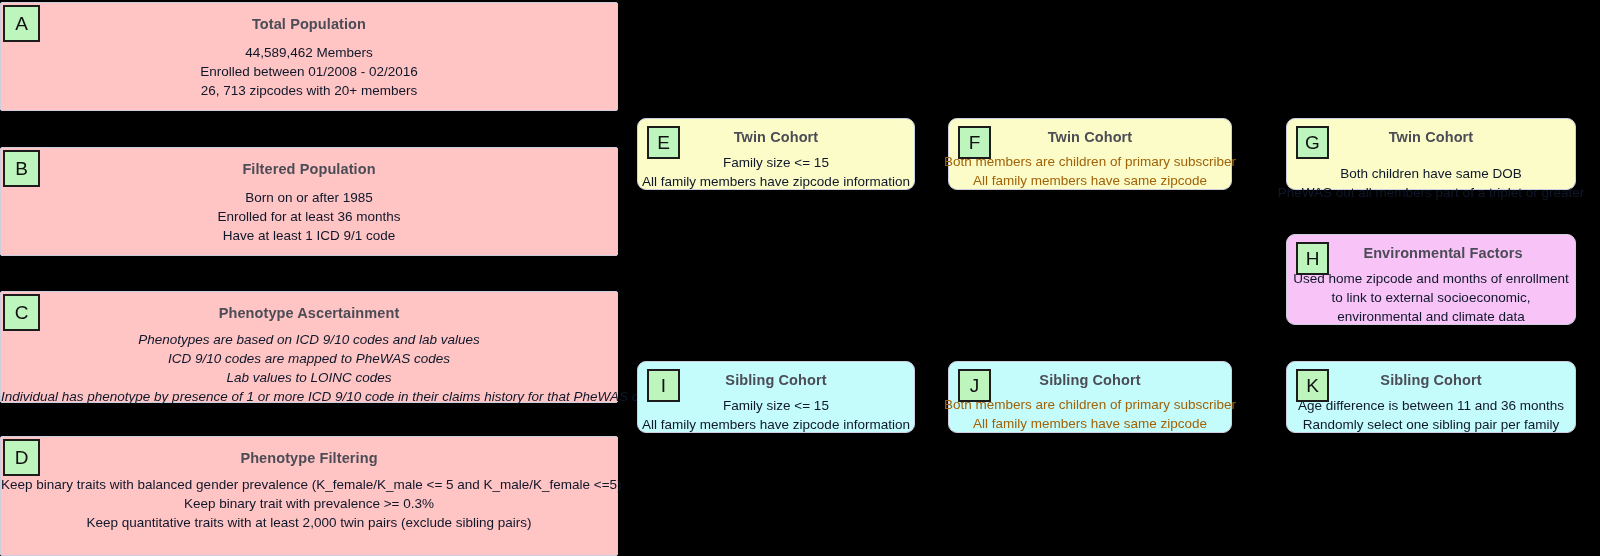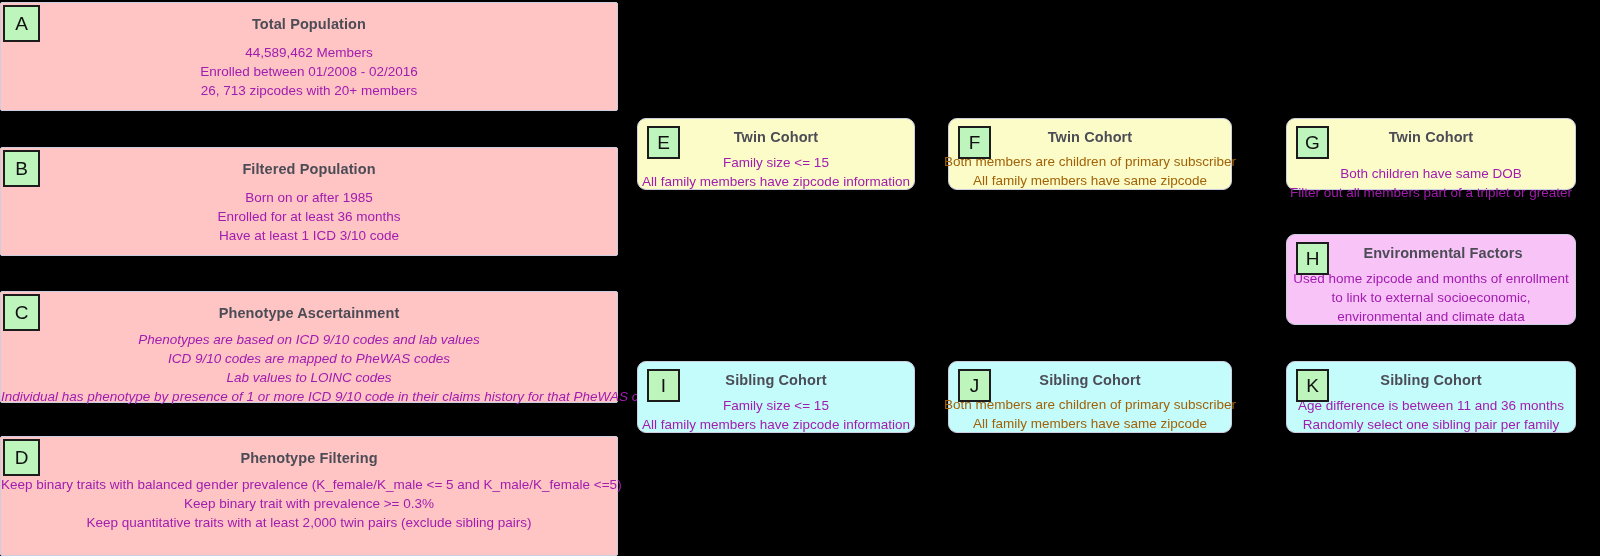--- a/index.html
+++ b/index.html
@@ -57,21 +57,21 @@
     font-weight: bold;
     font-size: 14.5px;
     letter-spacing: .1px;
   }
 
   .pbody {
     position: absolute;
     left: 0;
     right: 0;
     text-align: center;
-    color: #a21caf;
+    color: #0f172a;
     font-size: 13.5px;
     line-height: 19px;
     white-space: nowrap;
   }
   .pbody.wrap { white-space: normal; }
   .pbody.muted { color: #a16207; }
   .pbody.overflow {
     left: -22px;
     right: -22px;
   }
@@ -111,21 +111,21 @@
       <div>26, 713 zipcodes with 20+ members</div>
     </div>
   </div>
 
   <div id="panel-b" class="panel left c-pink">
     <div class="badge" style="left:2px;top:2px;width:37px;height:37px;">B</div>
     <div class="ptitle" style="top:13px;">Filtered Population</div>
     <div class="pbody" style="top:40px;">
       <div>Born on or after 1985</div>
       <div>Enrolled for at least 36 months</div>
-      <div>Have at least 1 ICD 3/10 code</div>
+      <div>Have at least 1 ICD 9/1 code</div>
     </div>
   </div>
 
   <div id="panel-c" class="panel left c-pink">
     <div class="badge" style="left:2px;top:2px;width:37px;height:37px;">C</div>
     <div class="ptitle" style="top:13px;">Phenotype Ascertainment</div>
     <div class="pbody" style="top:38px;font-style:italic;">
       <div>Phenotypes are based on ICD 9/10 codes and lab values</div>
       <div>ICD 9/10 codes are mapped to PheWAS codes</div>
       <div>Lab values to LOINC codes</div>
@@ -159,21 +159,21 @@
       <div>Both members are children of primary subscriber</div>
       <div>All family members have same zipcode</div>
     </div>
   </div>
 
   <div id="panel-g" class="panel card c-yellow">
     <div class="badge" style="left:9px;top:7px;width:33px;height:33px;">G</div>
     <div class="ptitle" style="top:10px;">Twin Cohort</div>
     <div class="pbody overflow" style="top:34px;margin-top:11px;">
       <div>Both children have same DOB</div>
-      <div>Filter out all members part of a triplet or greater</div>
+      <div>PheWAS out all members part of a triplet or greater</div>
     </div>
   </div>
 
   <div id="panel-h" class="panel card c-magenta">
     <div class="badge" style="left:9px;top:7px;width:33px;height:33px;">H</div>
     <div class="ptitle" style="top:10px;padding-left:24px;">Environmental Factors</div>
     <div class="pbody wrap" style="top:34px;left:6px;right:6px;">
       <div>Used home zipcode and months of enrollment to link to external socioeconomic, environmental and climate data</div>
     </div>
   </div>

